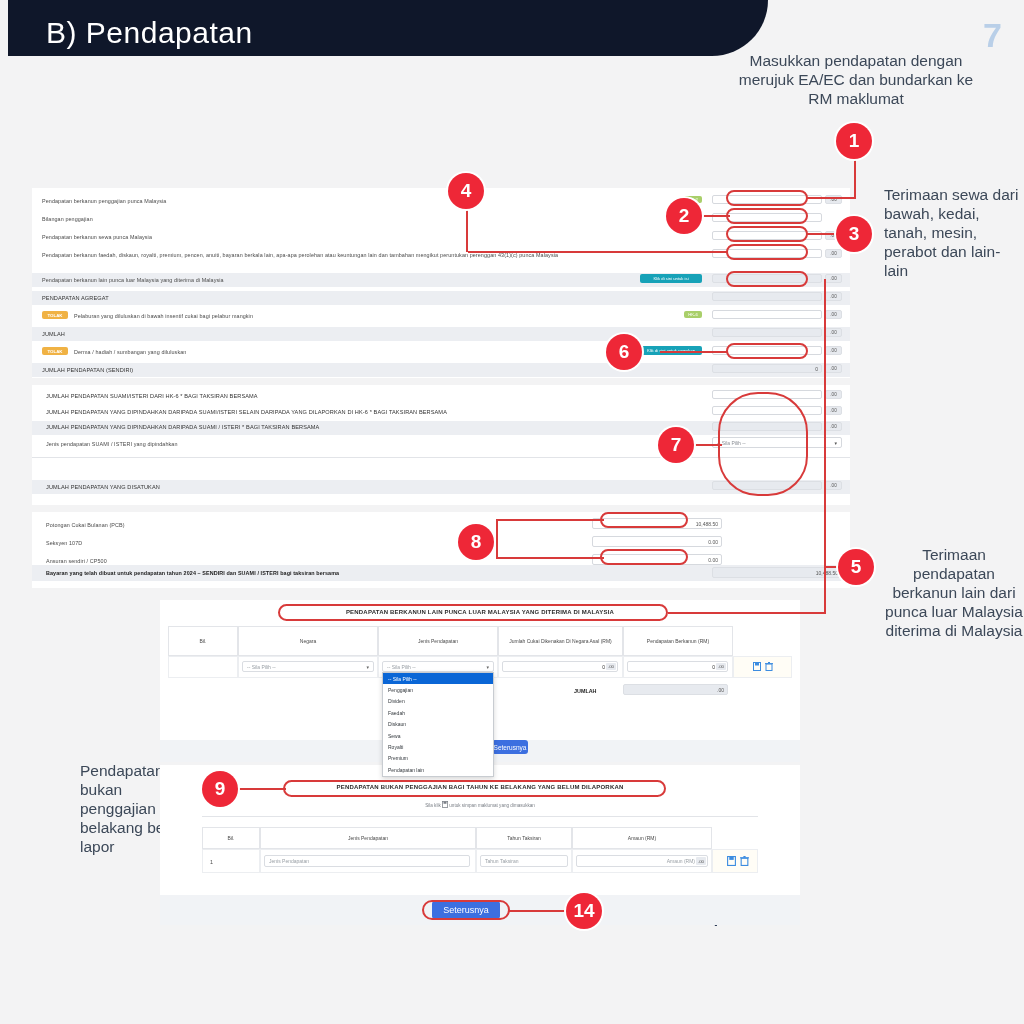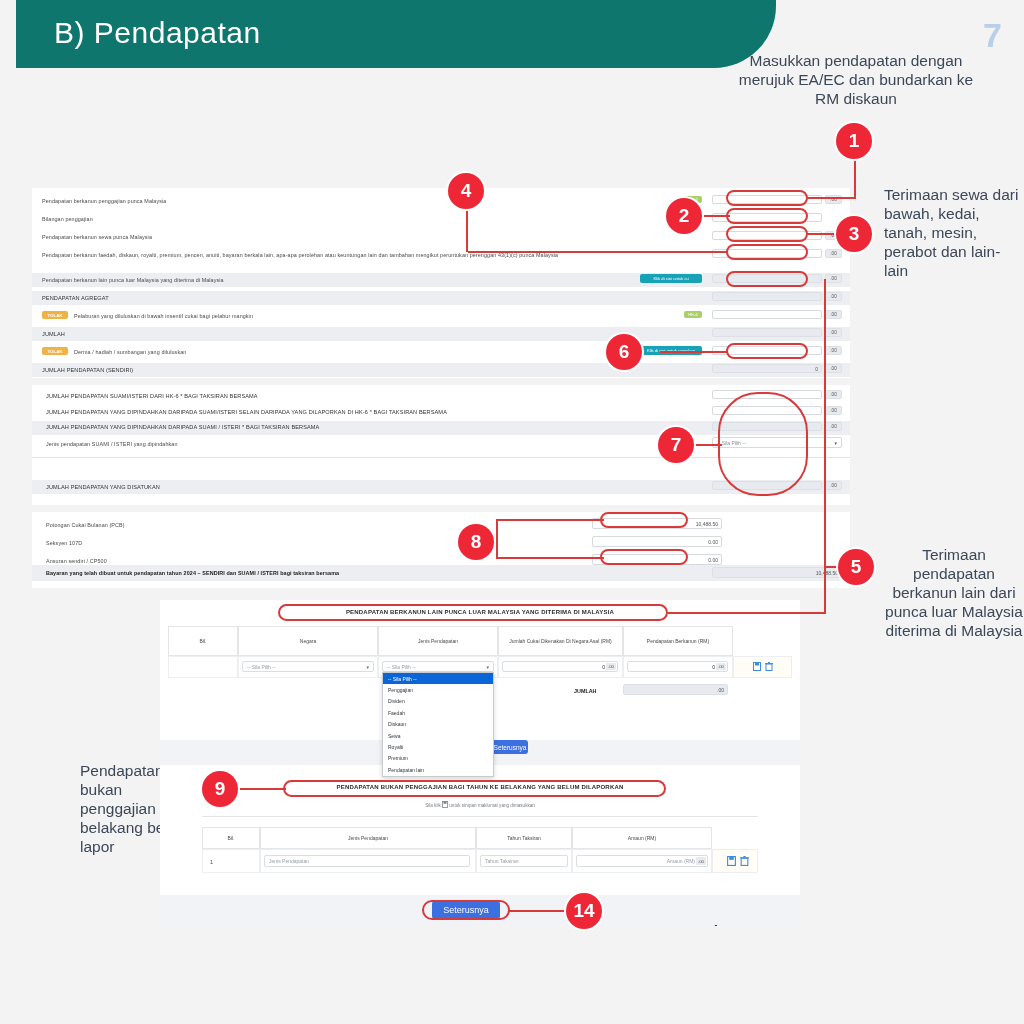--- a/index.html
+++ b/index.html
@@ -6,22 +6,22 @@
   html, body {
     width: 1024px; height: 1024px;
     font-family: "Liberation Sans", sans-serif;
     background: #f4f4f4;
     overflow: hidden;
   }
   #page { position: relative; width: 1024px; height: 1024px; background: #f3f3f4; }
 
   
   .header {
-    position: absolute; left: 16px; top: 0; width: 760px; height: 68px;
-    background: #0f766e;
+    position: absolute; left: 8px; top: 0; width: 760px; height: 56px;
+    background: #0f172a;
     border-bottom-right-radius: 62px;
   }
   .header-title {
     position: absolute; left: 38px; top: 16px;
     color: #ffffff; font-size: 30px; font-weight: 400; letter-spacing: .5px;
   }
   .page-num {
     position: absolute; right: 22px; top: 16px;
     color: #b9cfe8; font-size: 34px; font-weight: bold;
   }
@@ -163,21 +163,21 @@
 </head>
 <body>
 
 <div id="page">
 
   <div class="header">
     <div class="header-title">B) Pendapatan</div>
   </div>
   <div class="page-num">7</div>
 
-  <div class="anno center" style="left:736px; top:52px; width:240px;">Masukkan pendapatan dengan merujuk EA/EC dan bundarkan ke RM diskaun</div>
+  <div class="anno center" style="left:736px; top:52px; width:240px;">Masukkan pendapatan dengan merujuk EA/EC dan bundarkan ke RM maklumat</div>
 
 
   <div class="anno big center" style="left:500px; top:196px; width:175px;">Bilangan majikan untuk tahun 2024</div>
 
   <div class="anno" style="left:884px; top:186px; width:140px;">Terimaan sewa dari bawah, kedai, tanah, mesin, perabot dan lain-lain</div>
 
   <div class="anno right" style="left:352px; top:332px; width:254px;">Semakan derma diluluskan:</div>
   <div class="anno right" style="left:238px; top:348px; width:368px; font-size:18px; font-weight:bold; color:#2b3a55;">Portal HASiL &gt; Individu &gt; Derma/ Hadiah</div>
 
   <div class="anno big right" style="left:500px; top:420px; width:140px;">Hanya jika Taksiran Bersama dipilih</div>

